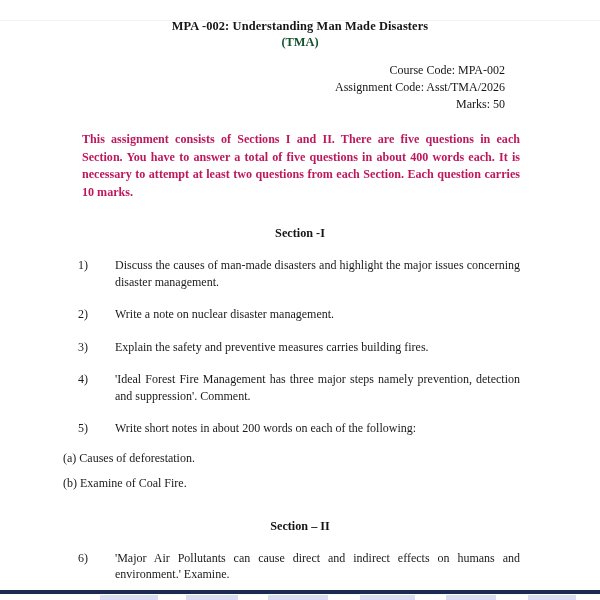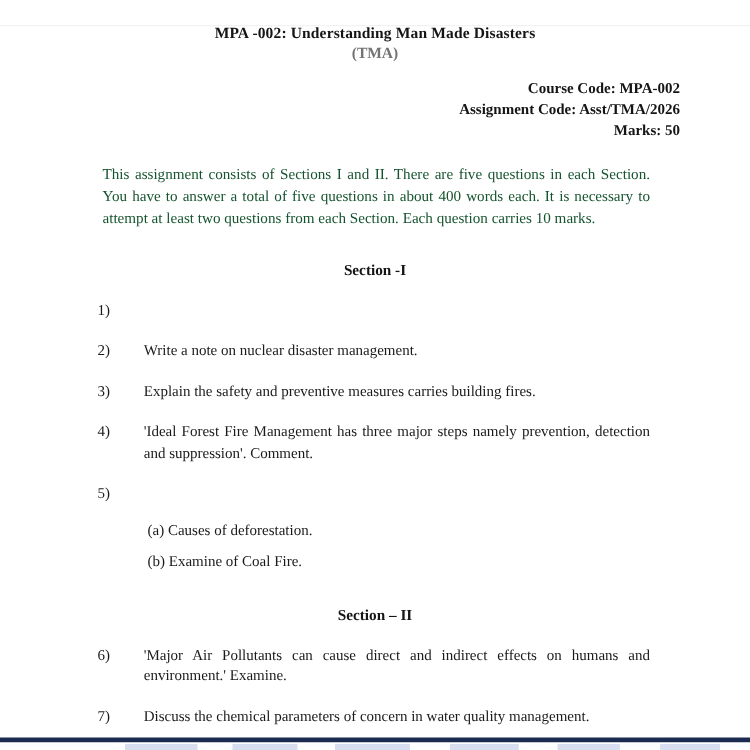--- a/index.html
+++ b/index.html
@@ -48,46 +48,46 @@
     line-height: 16px;
     margin-top: 18px;
     color: #151515;
     letter-spacing: 0.01em;
   }
   .doc-subtitle {
     text-align: center;
     font-weight: bold;
     font-size: 12.4px;
     line-height: 16px;
-    color: #737373;
+    color: #14532d;
   }
 
   
   .header-block {
     margin-top: 12px;
-    padding-right: 56px;
+    padding-right: 95px;
     text-align: right;
-    font-weight: bold;
+    font-weight: normal;
     font-size: 12px;
     line-height: 17px;
     color: #151515;
   }
   .header-block div {
     white-space: nowrap;
   }
 
   
   .intro {
     margin: 18px 80px 0 82px;
-    font-weight: normal;
+    font-weight: bold;
     font-size: 12.1px;
     line-height: 17.5px;
     text-align: justify;
     text-justify: inter-word;
-    color: #14532d;
+    color: #be185d;
   }
 
   
   .section-heading {
     text-align: center;
     font-weight: bold;
     font-size: 12.2px;
     line-height: 16px;
     margin-top: 24px;
     margin-bottom: 2px;
@@ -123,21 +123,21 @@
     text-justify: inter-word;
     color: #1a1a1a;
   }
   .qtext.nojustify {
     text-align: left;
   }
 
   
   .subitem {
     margin-top: 13px;
-    padding-left: 118px;
+    padding-left: 63px;
     font-size: 12px;
     line-height: 16.5px;
     color: #1a1a1a;
   }
   .subitem.second {
     margin-top: 9px;
   }
 
   
   .bottom-rule-outer {
@@ -191,39 +191,41 @@
     </div>
 
     <div class="intro">This assignment consists of Sections I and II. There are five questions in each Section. You have to answer a total of five questions in about 400 words each. It is necessary to attempt at least two questions from each Section. Each question carries 10 marks.</div>
 
     <div class="section-heading">Section -I</div>
 
     <div class="qlist">
 
       <div class="qrow">
         <div class="qnum">1)</div>
+        <div class="qtext">Discuss the causes of man-made disasters and highlight the major issues concerning disaster management.</div>
       </div>
 
       <div class="qrow">
         <div class="qnum">2)</div>
         <div class="qtext nojustify">Write a note on nuclear disaster management.</div>
       </div>
 
       <div class="qrow">
         <div class="qnum">3)</div>
         <div class="qtext nojustify">Explain the safety and preventive measures carries building fires.</div>
       </div>
 
       <div class="qrow">
         <div class="qnum">4)</div>
         <div class="qtext">'Ideal Forest Fire Management has three major steps namely prevention, detection and suppression'. Comment.</div>
       </div>
 
       <div class="qrow">
         <div class="qnum">5)</div>
+        <div class="qtext nojustify">Write short notes in about 200 words on each of the following:</div>
       </div>
 
       <div class="subitem">(a) Causes of deforestation.</div>
       <div class="subitem second">(b) Examine of Coal Fire.</div>
 
     </div>
 
     <div class="section-heading second">Section – II</div>
 
     <div class="qlist">

